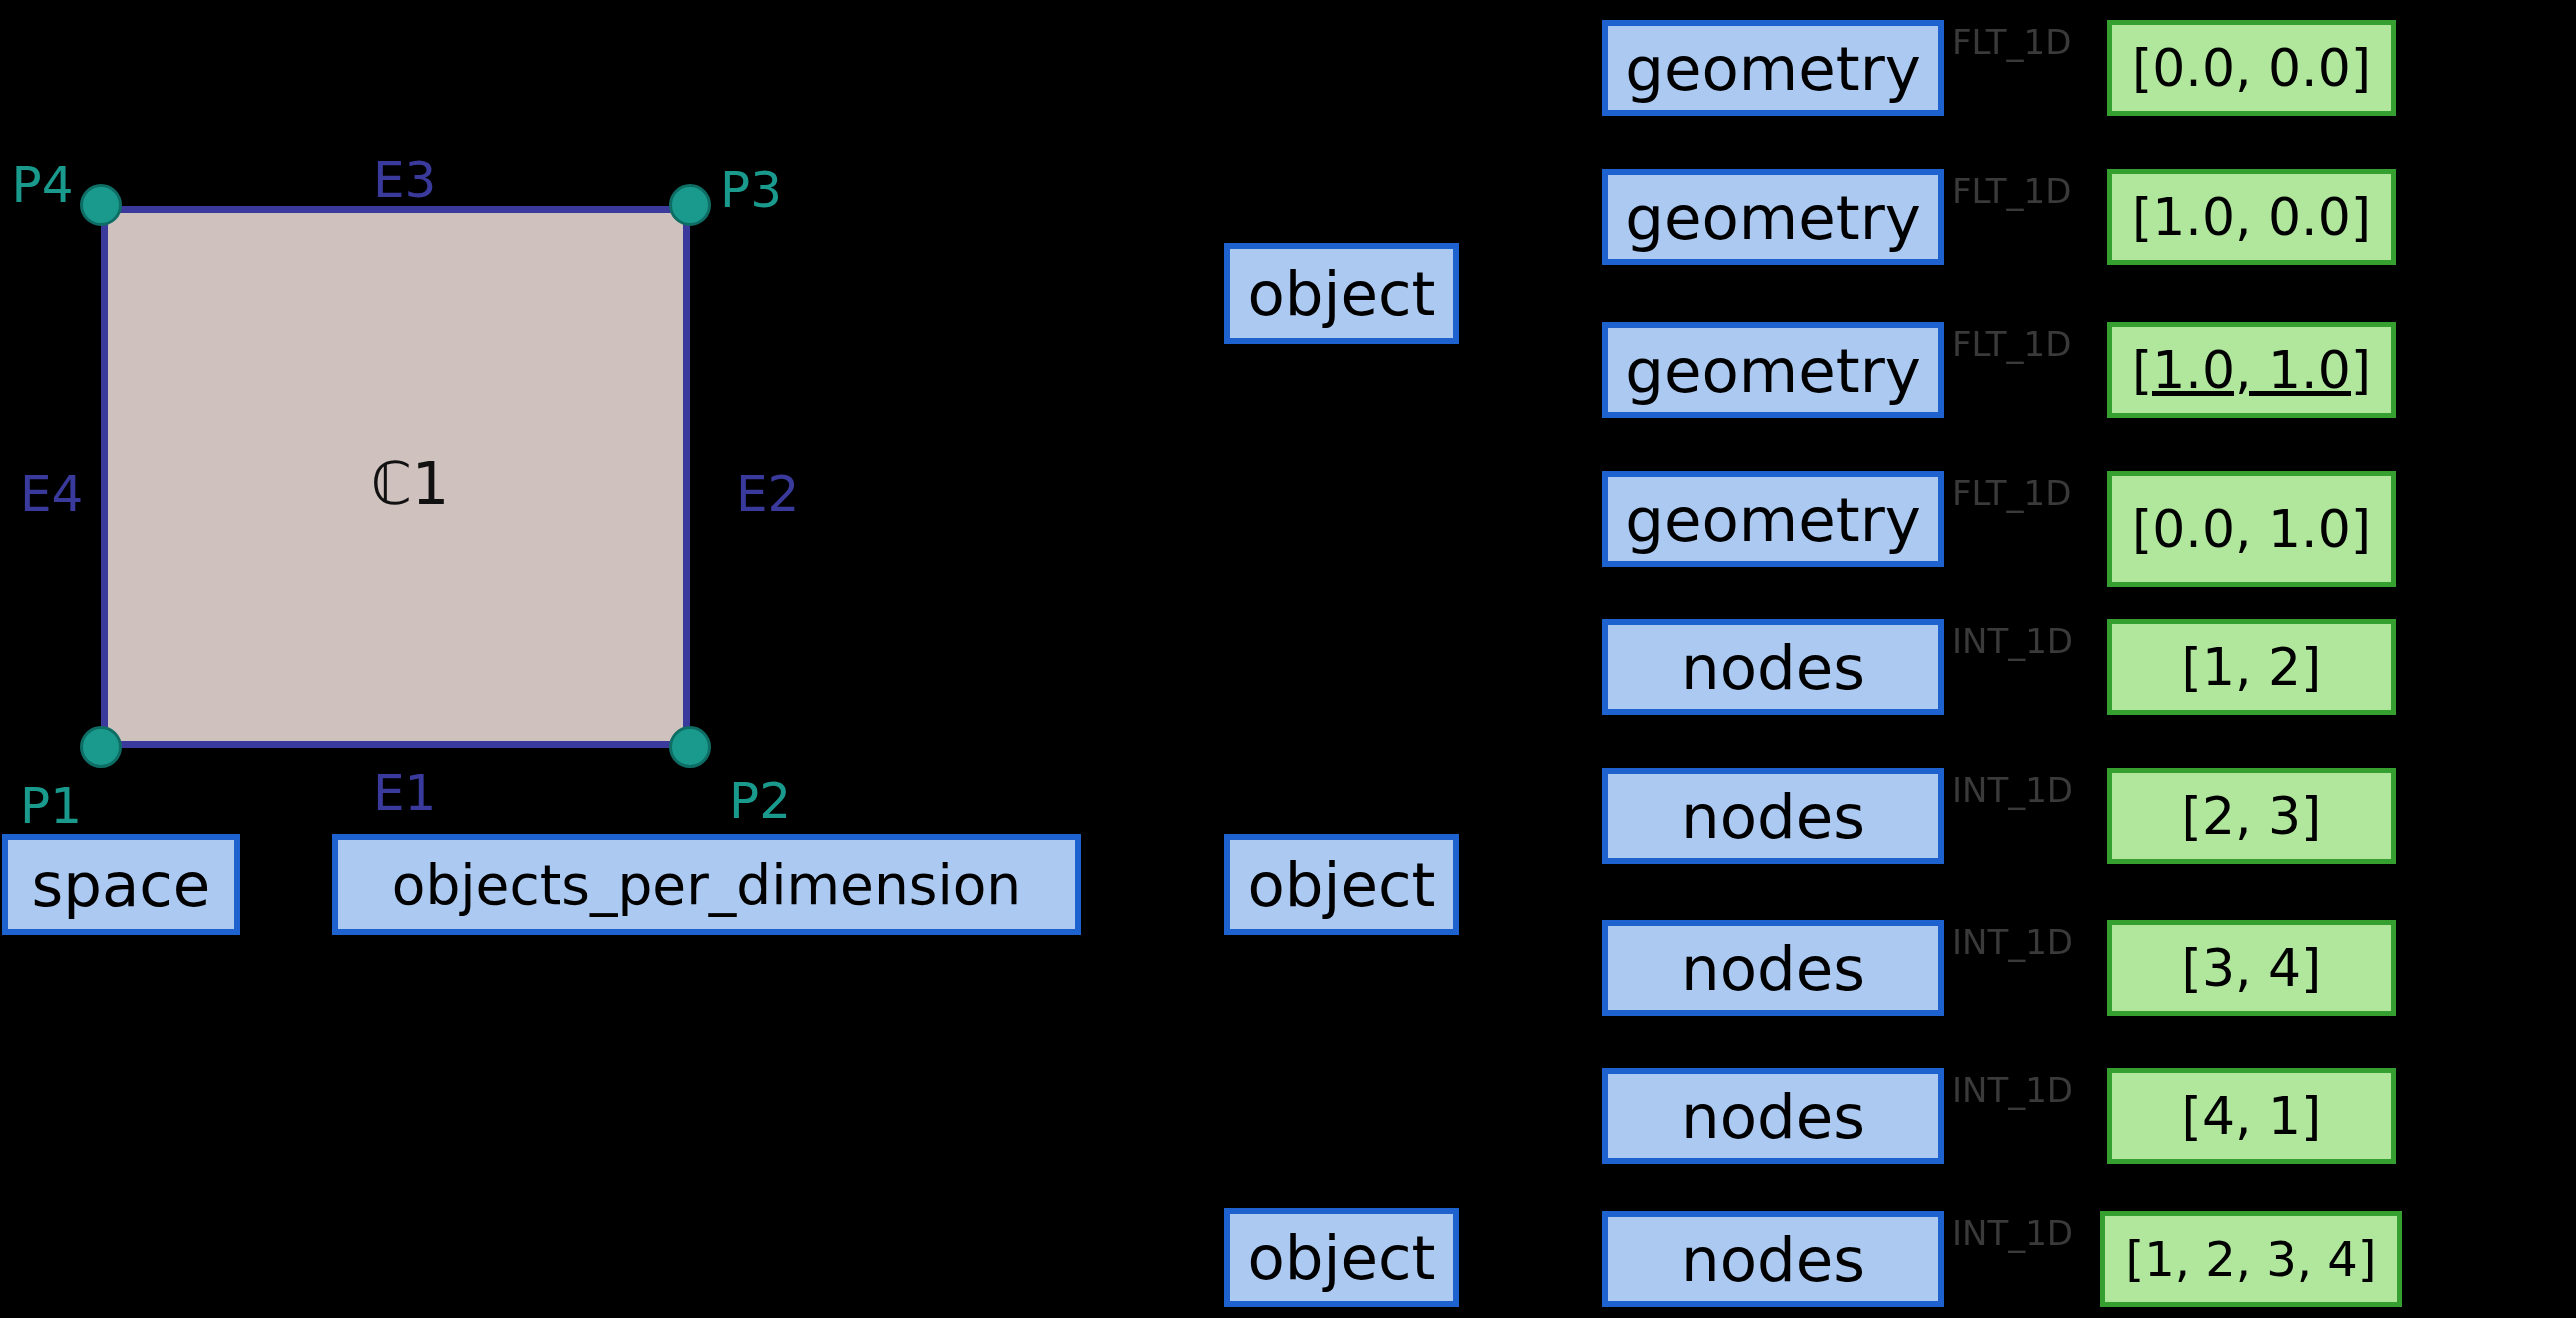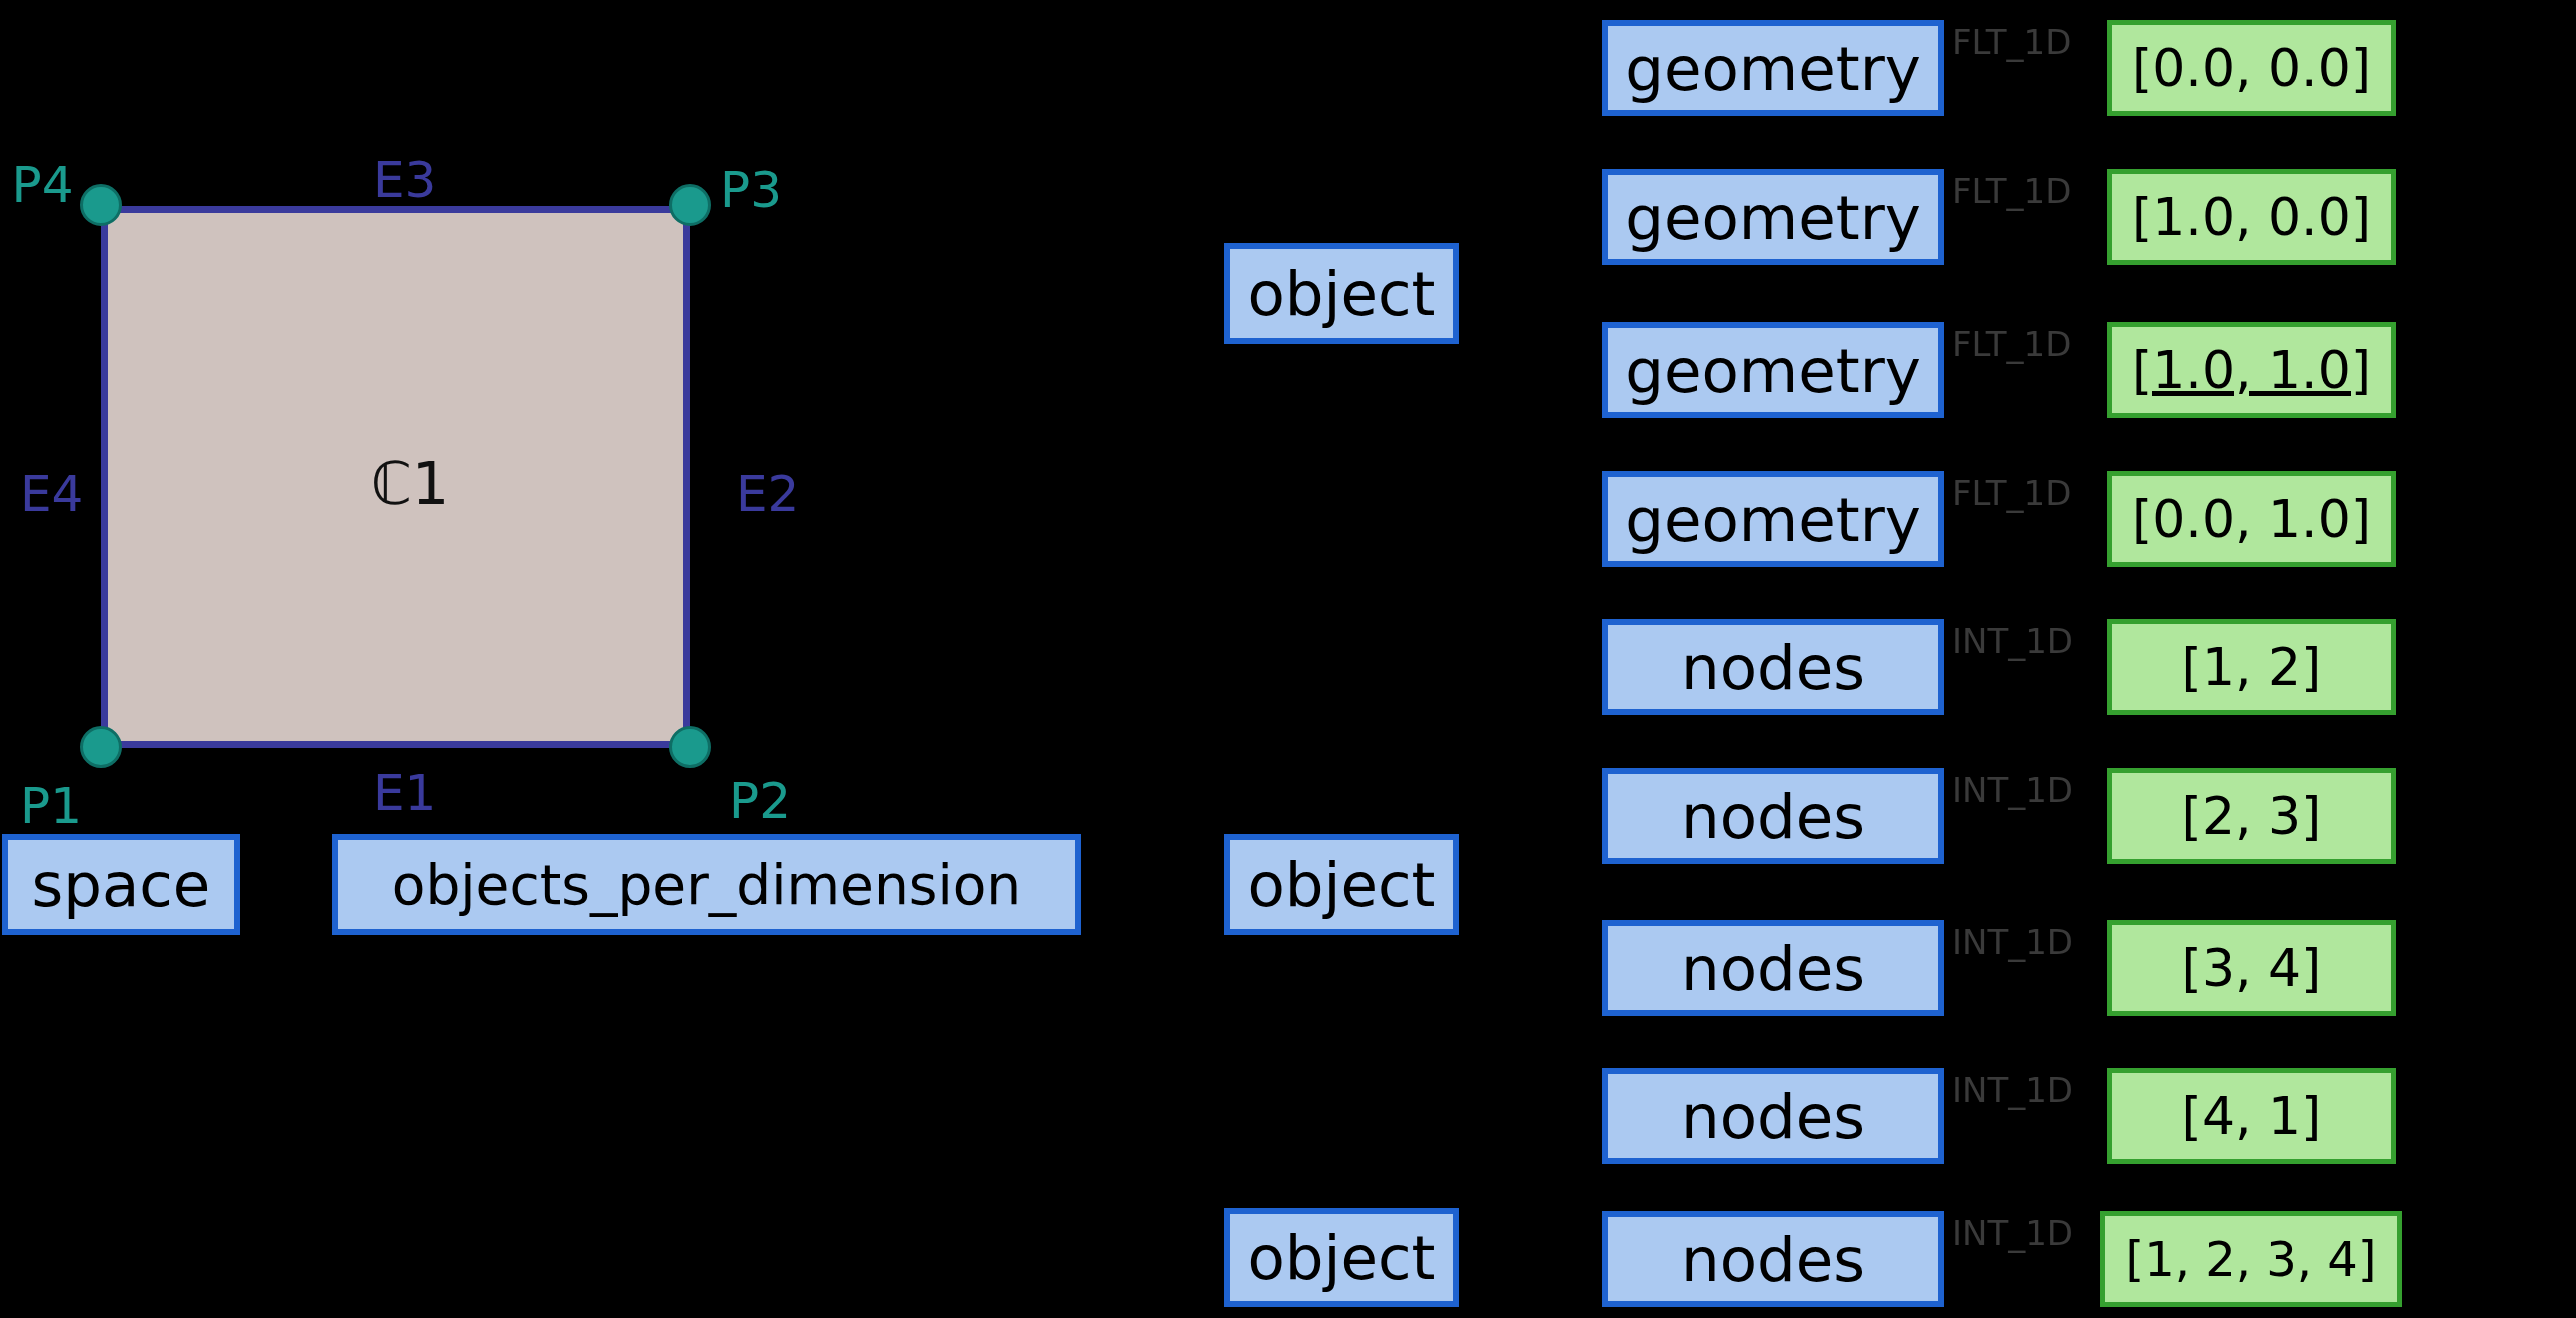--- a/index.html
+++ b/index.html
@@ -110,21 +110,21 @@
   <div class="box blue" style="left:1602px; top:169px; width:342px; height:96px;">geometry</div>
   <span class="dtype" style="left:1952px; top:171px;">FLT_1D</span>
   <div class="box green" style="left:2107px; top:169px; width:289px; height:96px;">[1.0, 0.0]</div>
 
   <div class="box blue" style="left:1602px; top:322px; width:342px; height:96px;">geometry</div>
   <span class="dtype" style="left:1952px; top:324px;">FLT_1D</span>
   <div class="box green" style="left:2107px; top:322px; width:289px; height:96px;text-decoration:underline;">[1.0, 1.0]</div>
 
   <div class="box blue" style="left:1602px; top:471px; width:342px; height:96px;">geometry</div>
   <span class="dtype" style="left:1952px; top:473px;">FLT_1D</span>
-  <div class="box green" style="left:2107px; top:471px; width:289px; height:96px;">[0.0, 1.0]</div>
+  <div class="box green" style="left:2107px; top:471px; width:289px; height:116px;">[0.0, 1.0]</div>
 
   <div class="box blue" style="left:1602px; top:619px; width:342px; height:96px;">nodes</div>
   <span class="dtype" style="left:1952px; top:621px;">INT_1D</span>
   <div class="box green" style="left:2107px; top:619px; width:289px; height:96px;">[1, 2]</div>
 
   <div class="box blue" style="left:1602px; top:768px; width:342px; height:96px;">nodes</div>
   <span class="dtype" style="left:1952px; top:770px;">INT_1D</span>
   <div class="box green" style="left:2107px; top:768px; width:289px; height:96px;text-align:right;">[2, 3]</div>
 
   <div class="box blue" style="left:1602px; top:920px; width:342px; height:96px;">nodes</div>

